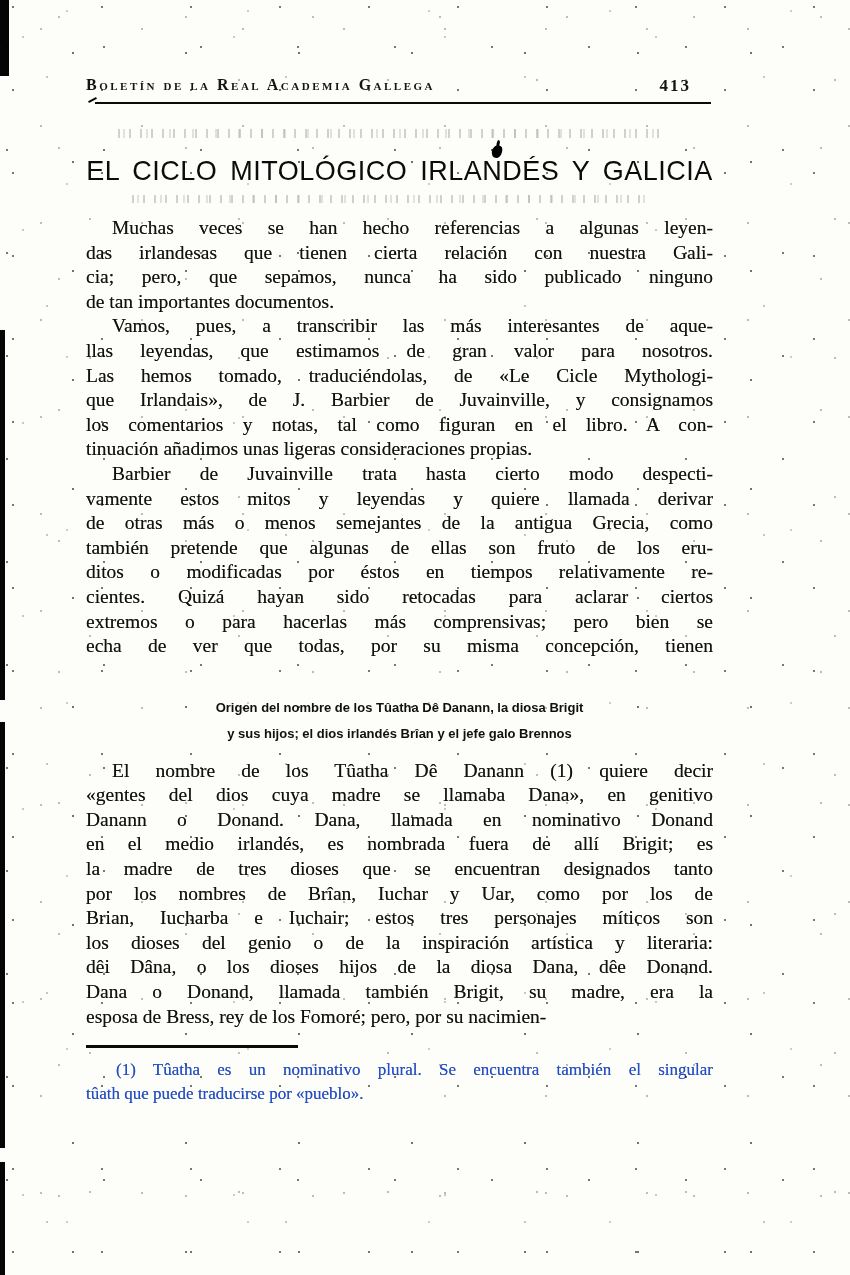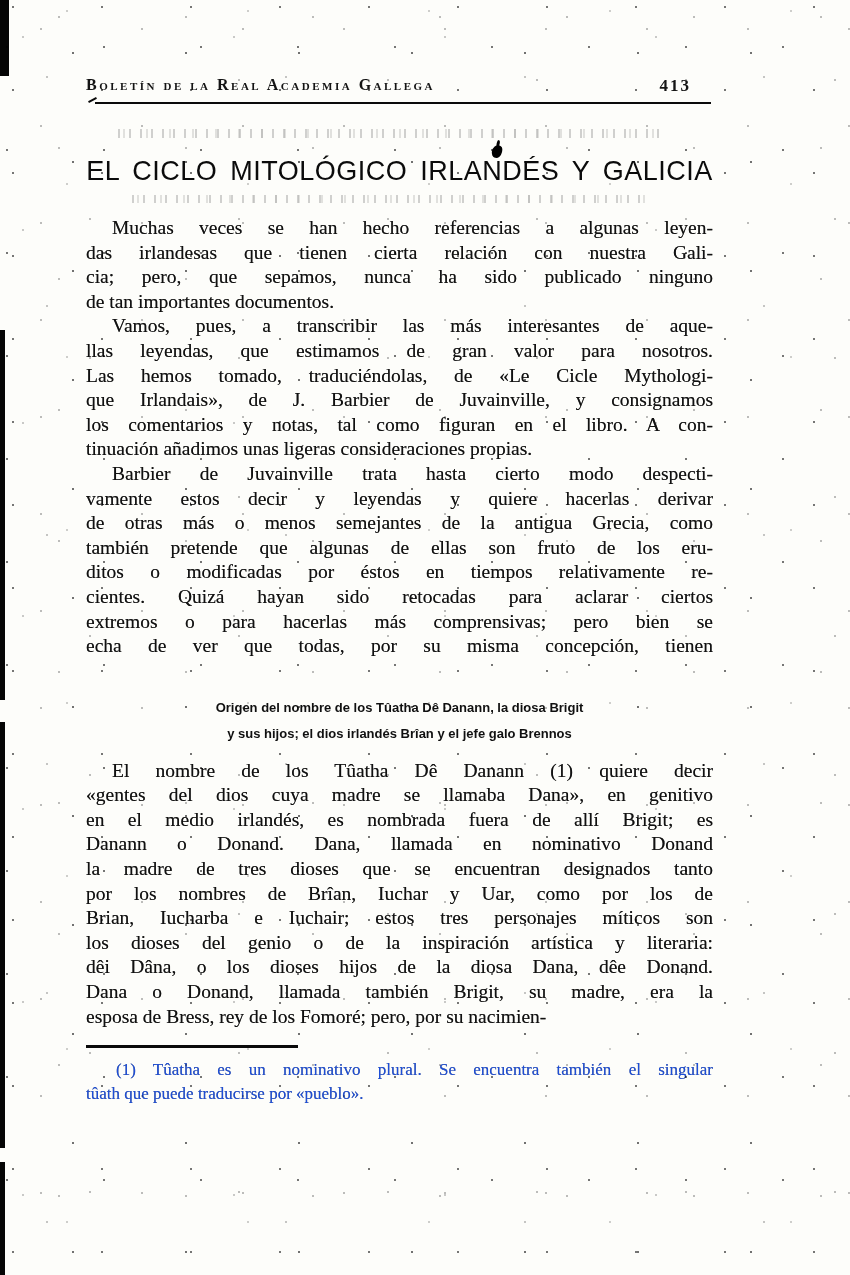--- a/index.html
+++ b/index.html
@@ -139,39 +139,39 @@
     <div class="para">
         <div class="line first">Vamos, pues, a transcribir las más interesantes de aque-</div>
         <div class="line">llas leyendas, que estimamos de gran valor para nosotros.</div>
         <div class="line">Las hemos tomado, traduciéndolas, de «Le Cicle Mythologi-</div>
         <div class="line">que Irlandais», de J. Barbier de Juvainville, y consignamos</div>
         <div class="line">los comentarios y notas, tal como figuran en el libro. A con-</div>
         <div class="line last">tinuación añadimos unas ligeras consideraciones propias.</div>
       </div>
     <div class="para">
         <div class="line first">Barbier de Juvainville trata hasta cierto modo despecti-</div>
-        <div class="line">vamente estos decir y leyendas y quiere hacerlas derivar</div>
+        <div class="line">vamente estos mitos y leyendas y quiere llamada derivar</div>
         <div class="line">de otras más o menos semejantes de la antigua Grecia, como</div>
         <div class="line">también pretende que algunas de ellas son fruto de los eru-</div>
         <div class="line">ditos o modificadas por éstos en tiempos relativamente re-</div>
         <div class="line">cientes. Quizá hayan sido retocadas para aclarar ciertos</div>
         <div class="line">extremos o para hacerlas más comprensivas; pero bien se</div>
         <div class="line">echa de ver que todas, por su misma concepción, tienen</div>
       </div>
 
     <div class="section-heading">
         <div class="line first">Origen del nombre de los Tûatha Dê Danann, la diosa Brigit</div>
         <div class="line last">y sus hijos; el dios irlandés Brîan y el jefe galo Brennos</div>
       </div>
 
     <div class="para">
         <div class="line first">El nombre de los Tûatha Dê Danann (1) quiere decir</div>
         <div class="line">«gentes del dios cuya madre se llamaba Dana», en genitivo</div>
+        <div class="line">Danann o Donand. Dana, llamada en nominativo Donand</div>
         <div class="line">en el medio irlandés, es nombrada fuera de allí Brigit; es</div>
-        <div class="line">Danann o Donand. Dana, llamada en nominativo Donand</div>
         <div class="line">la madre de tres dioses que se encuentran designados tanto</div>
         <div class="line">por los nombres de Brîan, Iuchar y Uar, como por los de</div>
         <div class="line">Brian, Iucharba e Iuchair; estos tres personajes míticos son</div>
         <div class="line">los dioses del genio o de la inspiración artística y literaria:</div>
         <div class="line">dêi Dâna, o los dioses hijos de la diosa Dana, dêe Donand.</div>
         <div class="line">Dana o Donand, llamada también Brigit, su madre, era la</div>
         <div class="line last">esposa de Bress, rey de los Fomoré; pero, por su nacimien-</div>
       </div>
 
     <div class="footnote-rule"></div>

